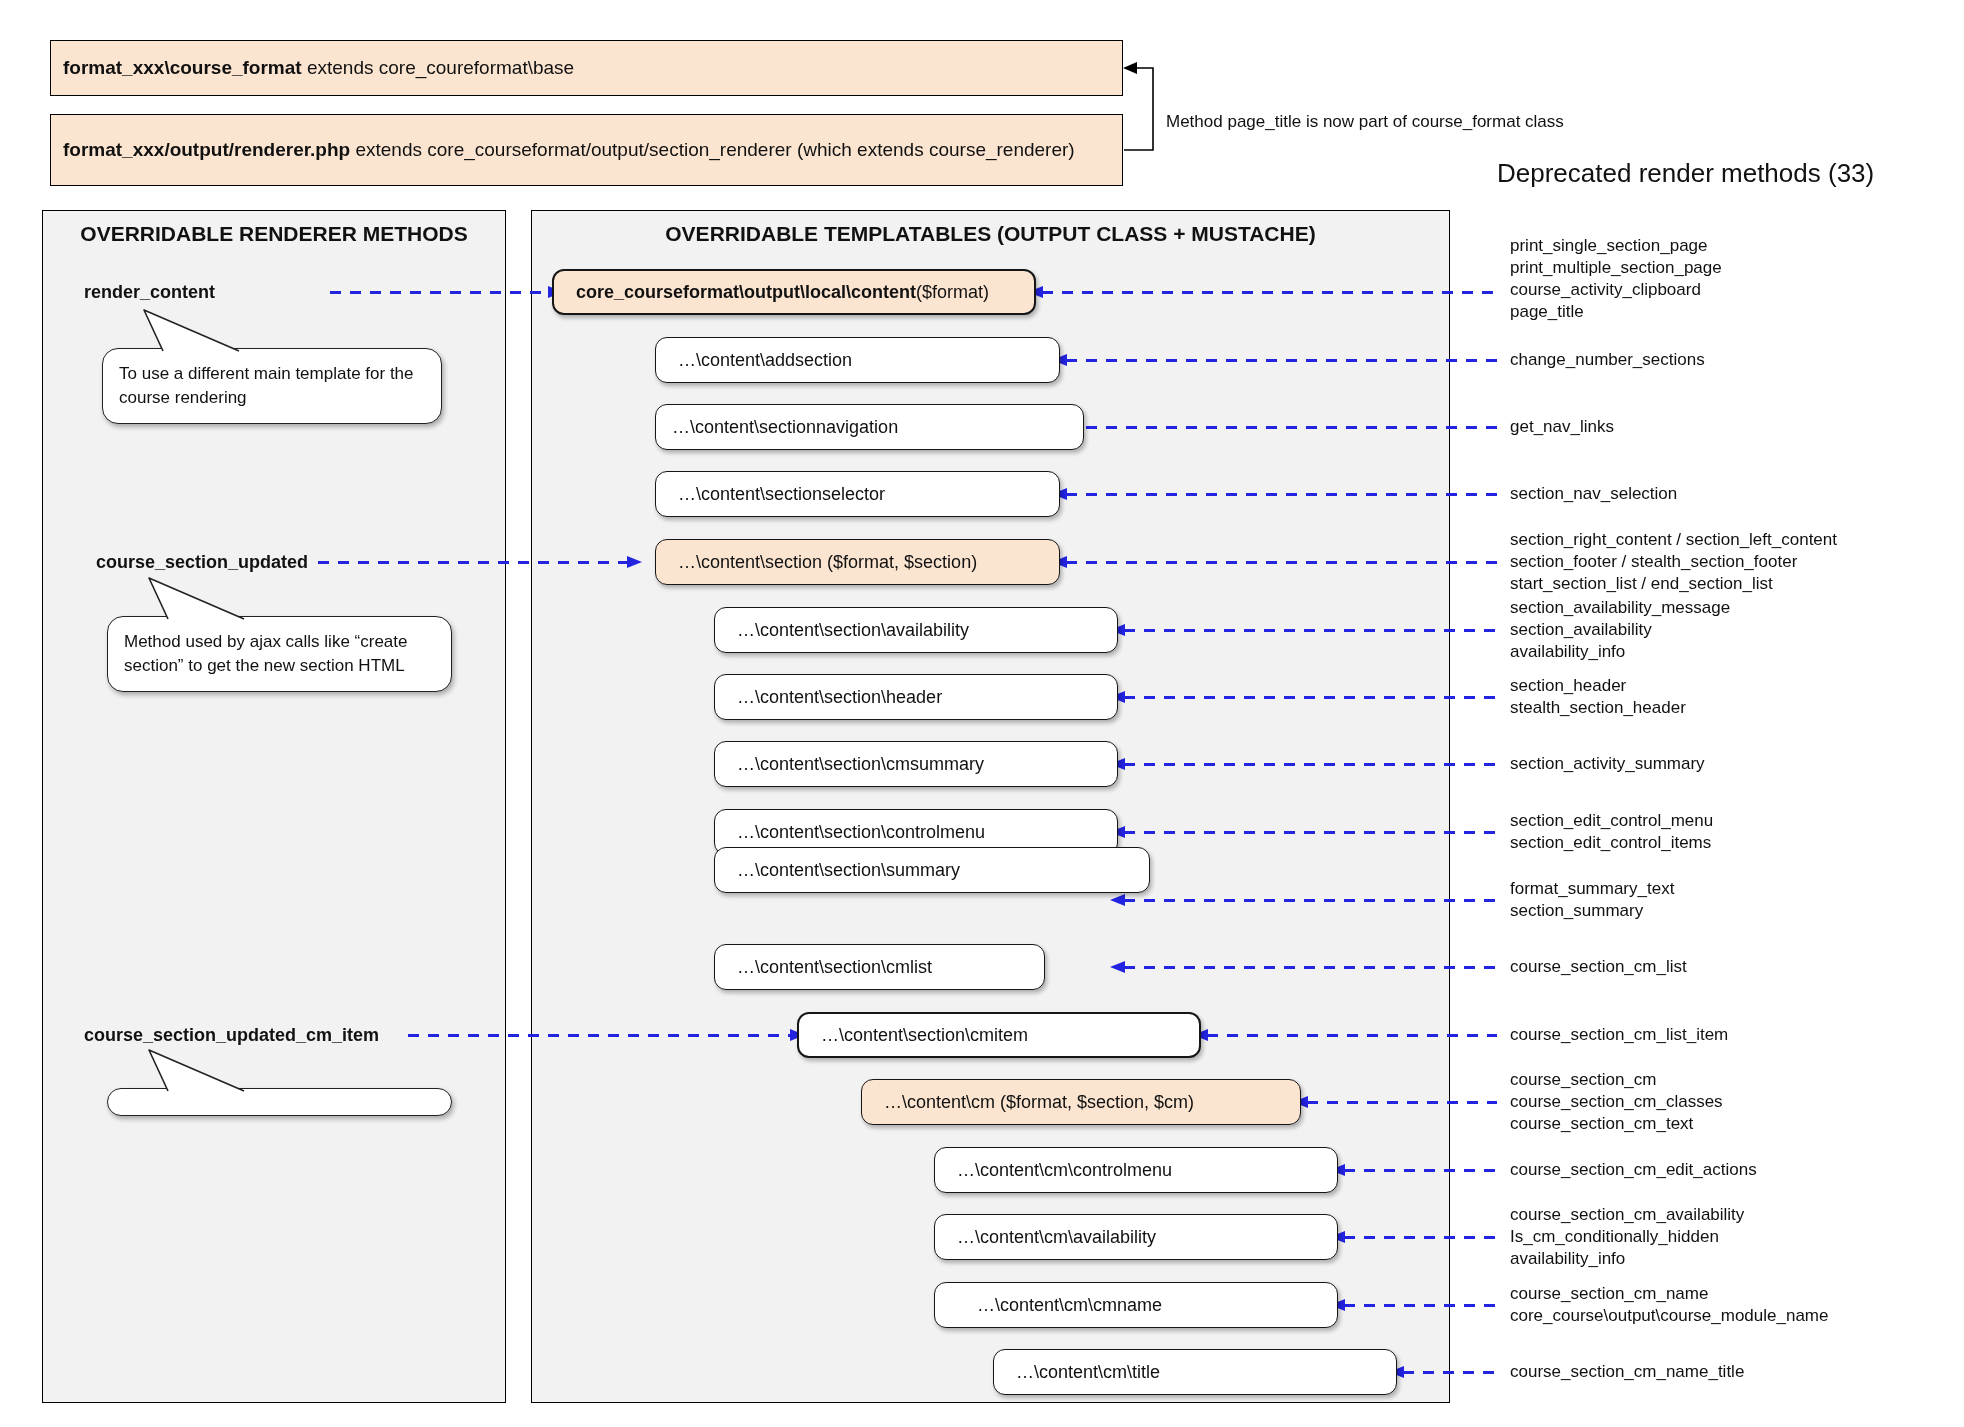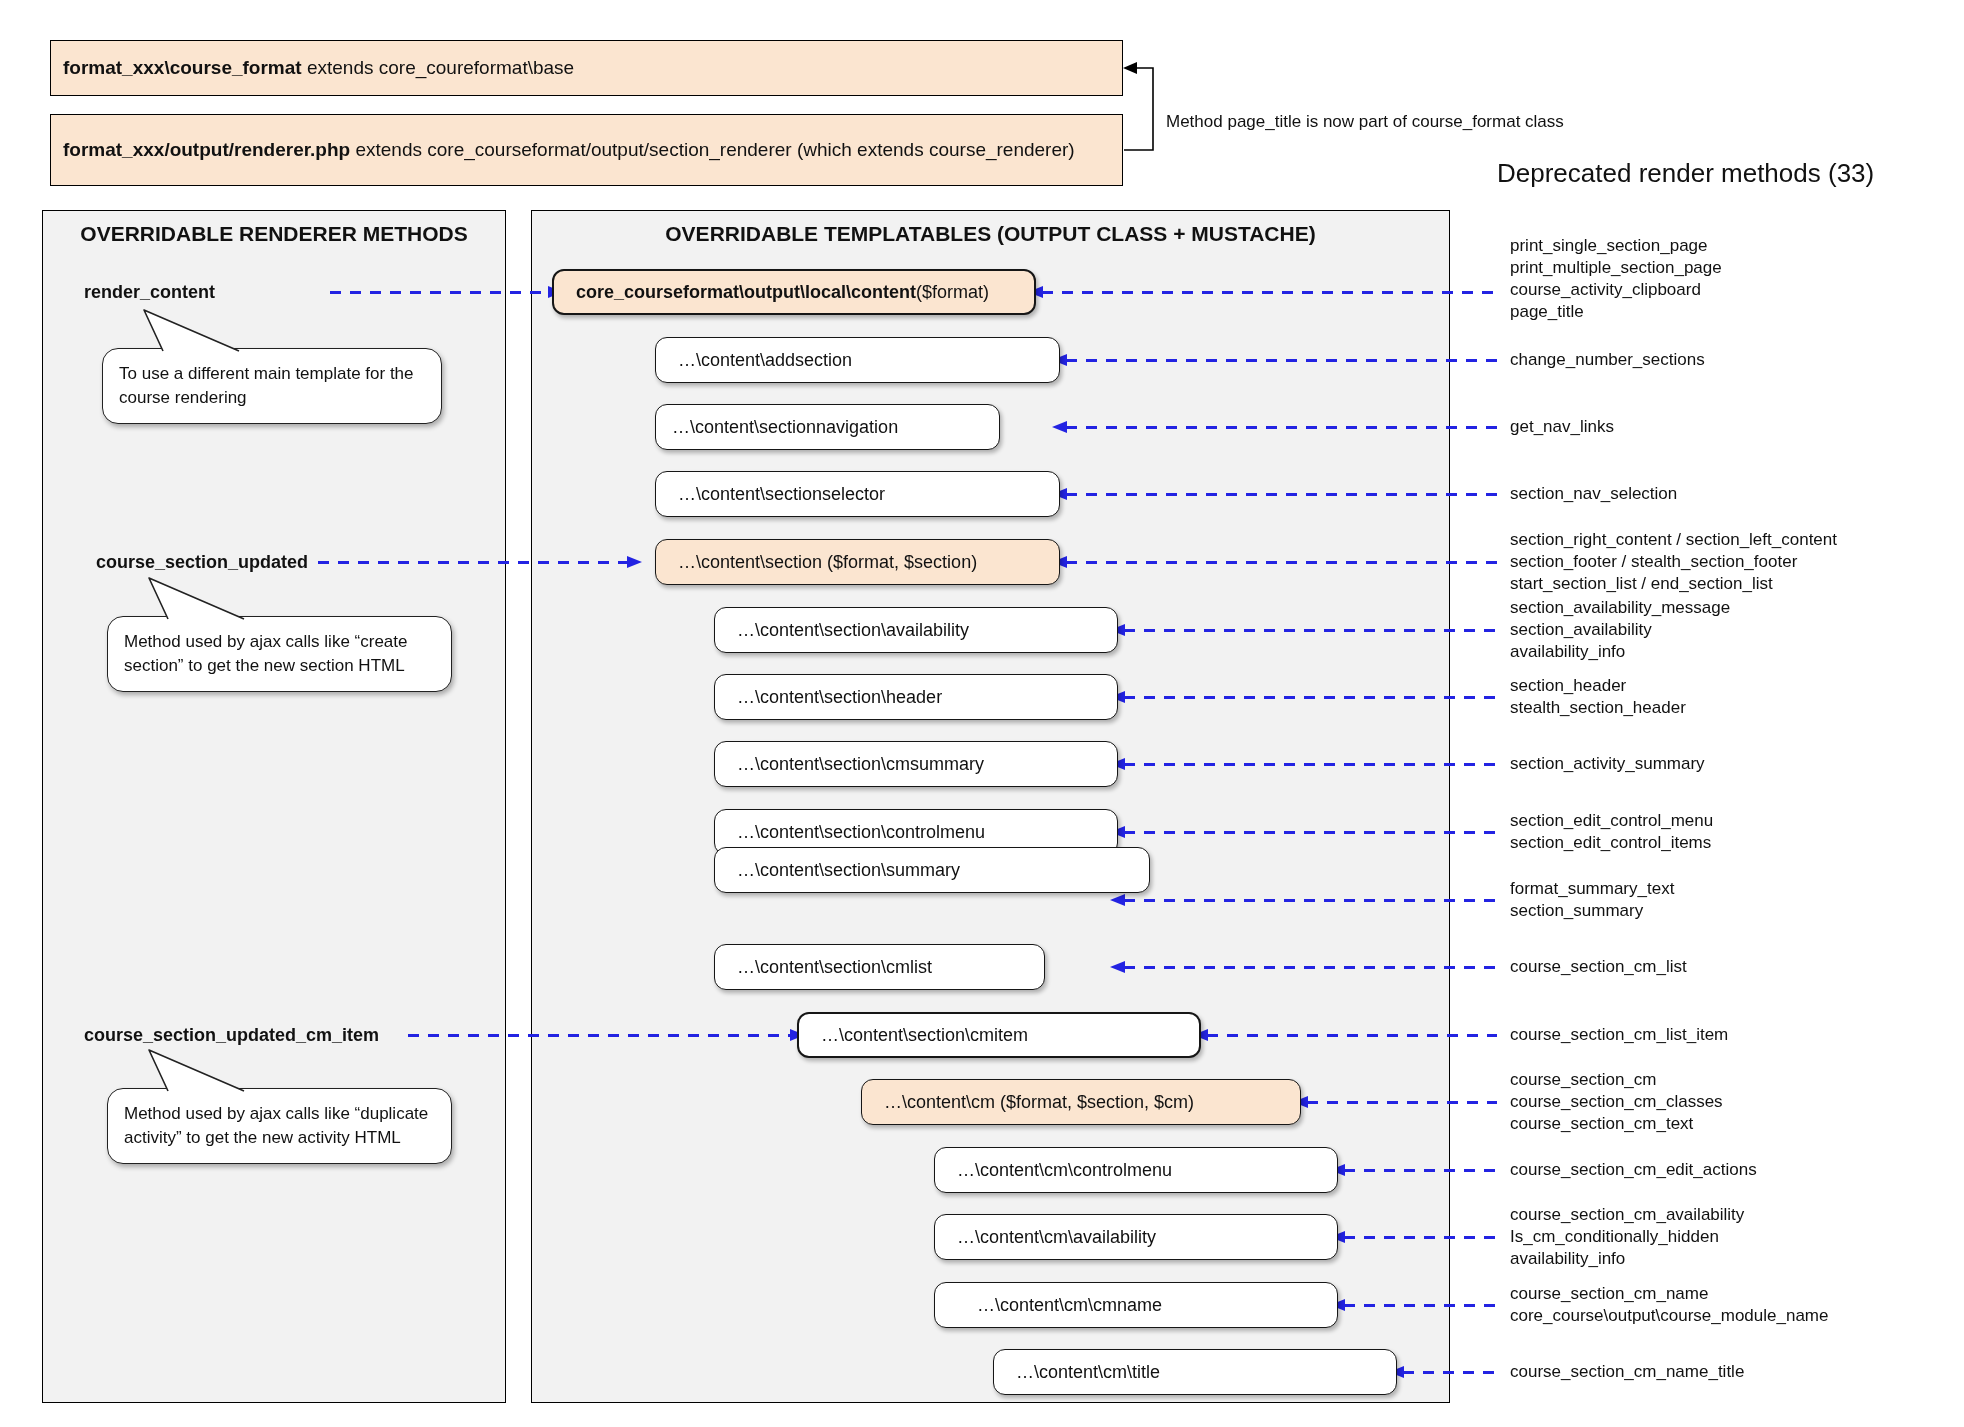--- a/index.html
+++ b/index.html
@@ -110,30 +110,29 @@
         <div>Method used by ajax calls like “create section” to get the new section HTML</div>
       </div>
       <div class="method-label" style="left: 84px; top: 1023px;">course_section_updated_cm_item</div>
       <div class="dash" style="left: 408px; top: 1033.5px; width: 383px;">
         <div class="ah ah-r"></div>
       </div>
       <div class="bubble" style="left: 107px; top: 1088px; width: 345px;">
         <svg width="110" height="46" viewBox="0 0 110 46">
           <path d="M24,45 L5,4 L100,45"></path>
         </svg>
-        <div>Method used by ajax calls like “duplicate activity” to get the new activity HTML</div>
       </div>
     </div>
   <div id="middle-boxes">
       <div class="mbox peach strong" style="left: 552px; top: 269px; width: 484px;">
         <span class="b">core_courseformat\output\local\content</span>
         <span> ($format)</span>
       </div>
       <div class="mbox " style="left: 655px; top: 337px; width: 405px;">…\content\addsection</div>
-      <div class="mbox " style="left: 655px; top: 404px; width: 345px; padding-left: 16px;">…\content\sectionnavigation</div>
+      <div class="mbox " style="left: 655px; top: 404px; width: 429px; padding-left: 16px;">…\content\sectionnavigation</div>
       <div class="mbox " style="left: 655px; top: 471px; width: 405px;">…\content\sectionselector</div>
       <div class="mbox peach" style="left: 655px; top: 539px; width: 405px;">…\content\section ($format, $section)</div>
       <div class="mbox " style="left: 714px; top: 607px; width: 404px;">…\content\section\availability</div>
       <div class="mbox " style="left: 714px; top: 674px; width: 404px;">…\content\section\header</div>
       <div class="mbox " style="left: 714px; top: 741px; width: 404px;">…\content\section\cmsummary</div>
       <div class="mbox " style="left: 714px; top: 809px; width: 404px;">…\content\section\controlmenu</div>
       <div class="mbox " style="left: 714px; top: 847px; width: 436px;">…\content\section\summary</div>
       <div class="mbox " style="left: 714px; top: 944px; width: 331px;">…\content\section\cmlist</div>
       <div class="mbox strong" style="left: 797px; top: 1012px; width: 404px;">…\content\section\cmitem</div>
       <div class="mbox peach" style="left: 861px; top: 1079px; width: 440px;">…\content\cm ($format, $section, $cm)</div>

